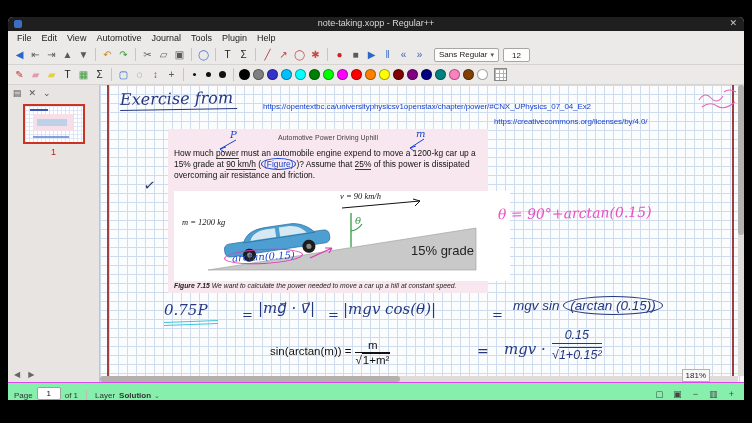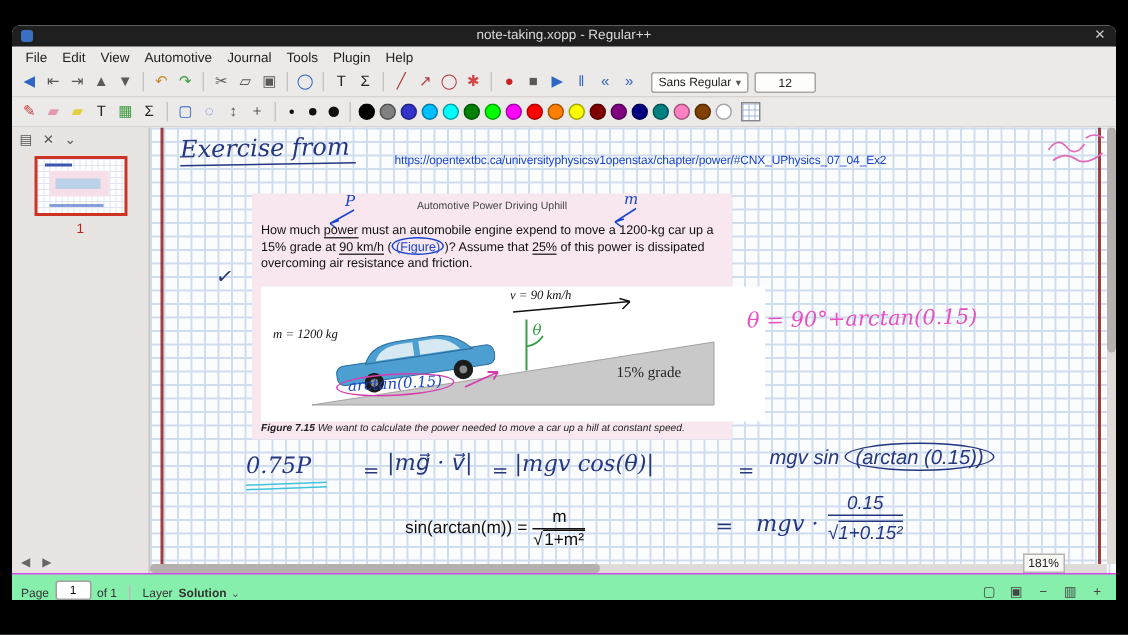--- a/index.html
+++ b/index.html
@@ -17,21 +17,21 @@
   .menubar { height:14px; flex:0 0 14px; display:flex; align-items:center; padding-left:4px; background:#eceae8; font-size:9px; color:#222; }
   .menu-item { padding:0 5px; }
 
   
   .toolbar { height:20px; flex:0 0 20px; display:flex; align-items:center; padding:0 4px; gap:1px; background:#eceae8; border-bottom:1px solid #d6d3d0; }
   .ticons { display:flex; align-items:center; gap:1px; }
   .ticon { width:15px; height:15px; line-height:15px; text-align:center; font-size:10px; border-radius:2px; }
   .tsep { width:1px; height:13px; background:#c8c5c2; margin:0 3px; }
   .combo { display:flex; align-items:center; gap:3px; height:14px; background:#fdfdfc; border:1px solid #a8a5a2; border-radius:2px; padding:0 4px; font-size:8px; color:#222; margin-left:6px; }
   .combo .caret { font-size:7px; color:#555; }
-  .spin { width:41px; height:14px; background:#fdfdfc; border:1px solid #a8a5a2; border-radius:2px; font-size:8px; color:#222; text-align:center; line-height:13px; margin-left:3px; }
+  .spin { width:27px; height:14px; background:#fdfdfc; border:1px solid #a8a5a2; border-radius:2px; font-size:8px; color:#222; text-align:center; line-height:13px; margin-left:3px; }
   .size-dot { width:13px; height:13px; display:flex; align-items:center; justify-content:center; }
   .size-dot i { display:block; background:#111; border-radius:50%; }
   .swatch { width:11px; height:11px; border-radius:50%; border:1px solid rgba(0,0,0,.35); margin:0 1px; }
   .pattern-icon { width:13px; height:13px; margin-left:4px; border:1px solid #888;
      background-color:#fff;
      background-image:linear-gradient(#9cb8d8 1px,transparent 1px),linear-gradient(90deg,#9cb8d8 1px,transparent 1px);
      background-size:4px 4px; }
 
   
   .main { flex:1 1 auto; display:flex; min-height:0; }
@@ -70,21 +70,21 @@
   
   .problem-box { position:absolute; left:68px; top:44px; width:320px; height:164px; background:#f8e7ee; }
   .pb-title { position:absolute; top:5px; left:0; right:0; text-align:center; font-size:7px; color:#444; }
   .pb-annot { position:absolute; font-size:10px; color:#1743d0; font-style:italic; font-family:"DejaVu Serif",serif; }
   .pb-arrows { position:absolute; left:0; top:0; pointer-events:none; }
   .pb-body { position:absolute; left:6px; top:19px; width:308px; font-family:"Liberation Serif",serif; font-size:8.4px; line-height:1.32; color:#111; }
   .hand-u { border-bottom:1.2px solid #3a3a3a; }
   .fig-link { color:#1743d0; border:1px solid #1743d0; border-radius:50%; padding:0 2px; }
   .fig-area { position:absolute; left:6px; top:62px; width:336px; height:90px; background:#fff; }
   .fig-label { position:absolute; font-family:"Liberation Serif",serif; font-style:italic; font-size:8.5px; color:#111; white-space:nowrap; }
-  .grade-label { position:absolute; font-size:10px; color:#222; font-family:Liberation Serif, serif; }
+  .grade-label { position:absolute; font-size:13px; color:#222; font-family:Liberation Sans, sans-serif; }
   .theta-g { position:absolute; color:#2f9e3f; font-family:"DejaVu Serif",serif; font-style:italic; font-size:10px; }
   .arctan-oval { position:absolute; left:50px; top:58px; border:1.5px solid #d83bb0; border-radius:50%; padding:1px 7px; color:#1743d0; font-family:"DejaVu Serif",serif; font-style:italic; font-size:10px; transform:rotate(-3deg); background:transparent; white-space:nowrap; }
   .pb-caption { position:absolute; left:6px; top:153px; width:308px; font-family:"Liberation Serif",serif; font-size:6.8px; font-style:italic; color:#222; white-space:nowrap; }
   .pb-caption b { font-weight:bold; }
 
   
   .eq { white-space:nowrap; }
   .dblu { width:54px; height:4px; border-top:1.8px solid #3fc3dc; border-bottom:1.8px solid #3fc3dc; margin-top:2px; transform:rotate(-2deg); }
   .oval3 { border:1.5px solid #24377f; border-radius:50%; padding:1px 6px; }
   .typed { font-family:"Liberation Serif",serif; font-size:11.5px; color:#111; white-space:nowrap;margin-left:36px; }
@@ -243,20 +243,21 @@
         </div>
       </div>
 
       <div class="canvas">
         <div class="margin-line" style="left:7px;"></div>
         <div class="margin-line" style="right:10px;"></div>
 
         <div class="abs hw exercise" style="left:20px; top:4px;">Exercise from</div>
 
         <div class="abs canvas-link" style="left:163px; top:17px;">https://opentextbc.ca/universityphysicsv1openstax/chapter/power/#CNX_UPhysics_07_04_Ex2</div>
+        <div class="abs canvas-link" style="left:394px; top:32px;">https://creativecommons.org/licenses/by/4.0/</div>
 
         <svg class="abs" style="left:596px; top:1px;" width="46" height="26">
           <path d="M3,14 q6,-9 12,-2 t12,-2 M6,21 q8,-6 15,-1 t18,-4 M28,6 q5,-4 12,0" stroke="#e06ab8" stroke-width="1.1" fill="none"></path>
         </svg>
 
         <div class="problem-box">
           <div class="pb-title">Automotive Power Driving Uphill</div>
 
           <span class="pb-annot" style="left:62px; top:0;">P</span>
           <span class="pb-annot" style="left:248px; top:-1px;">m</span>

